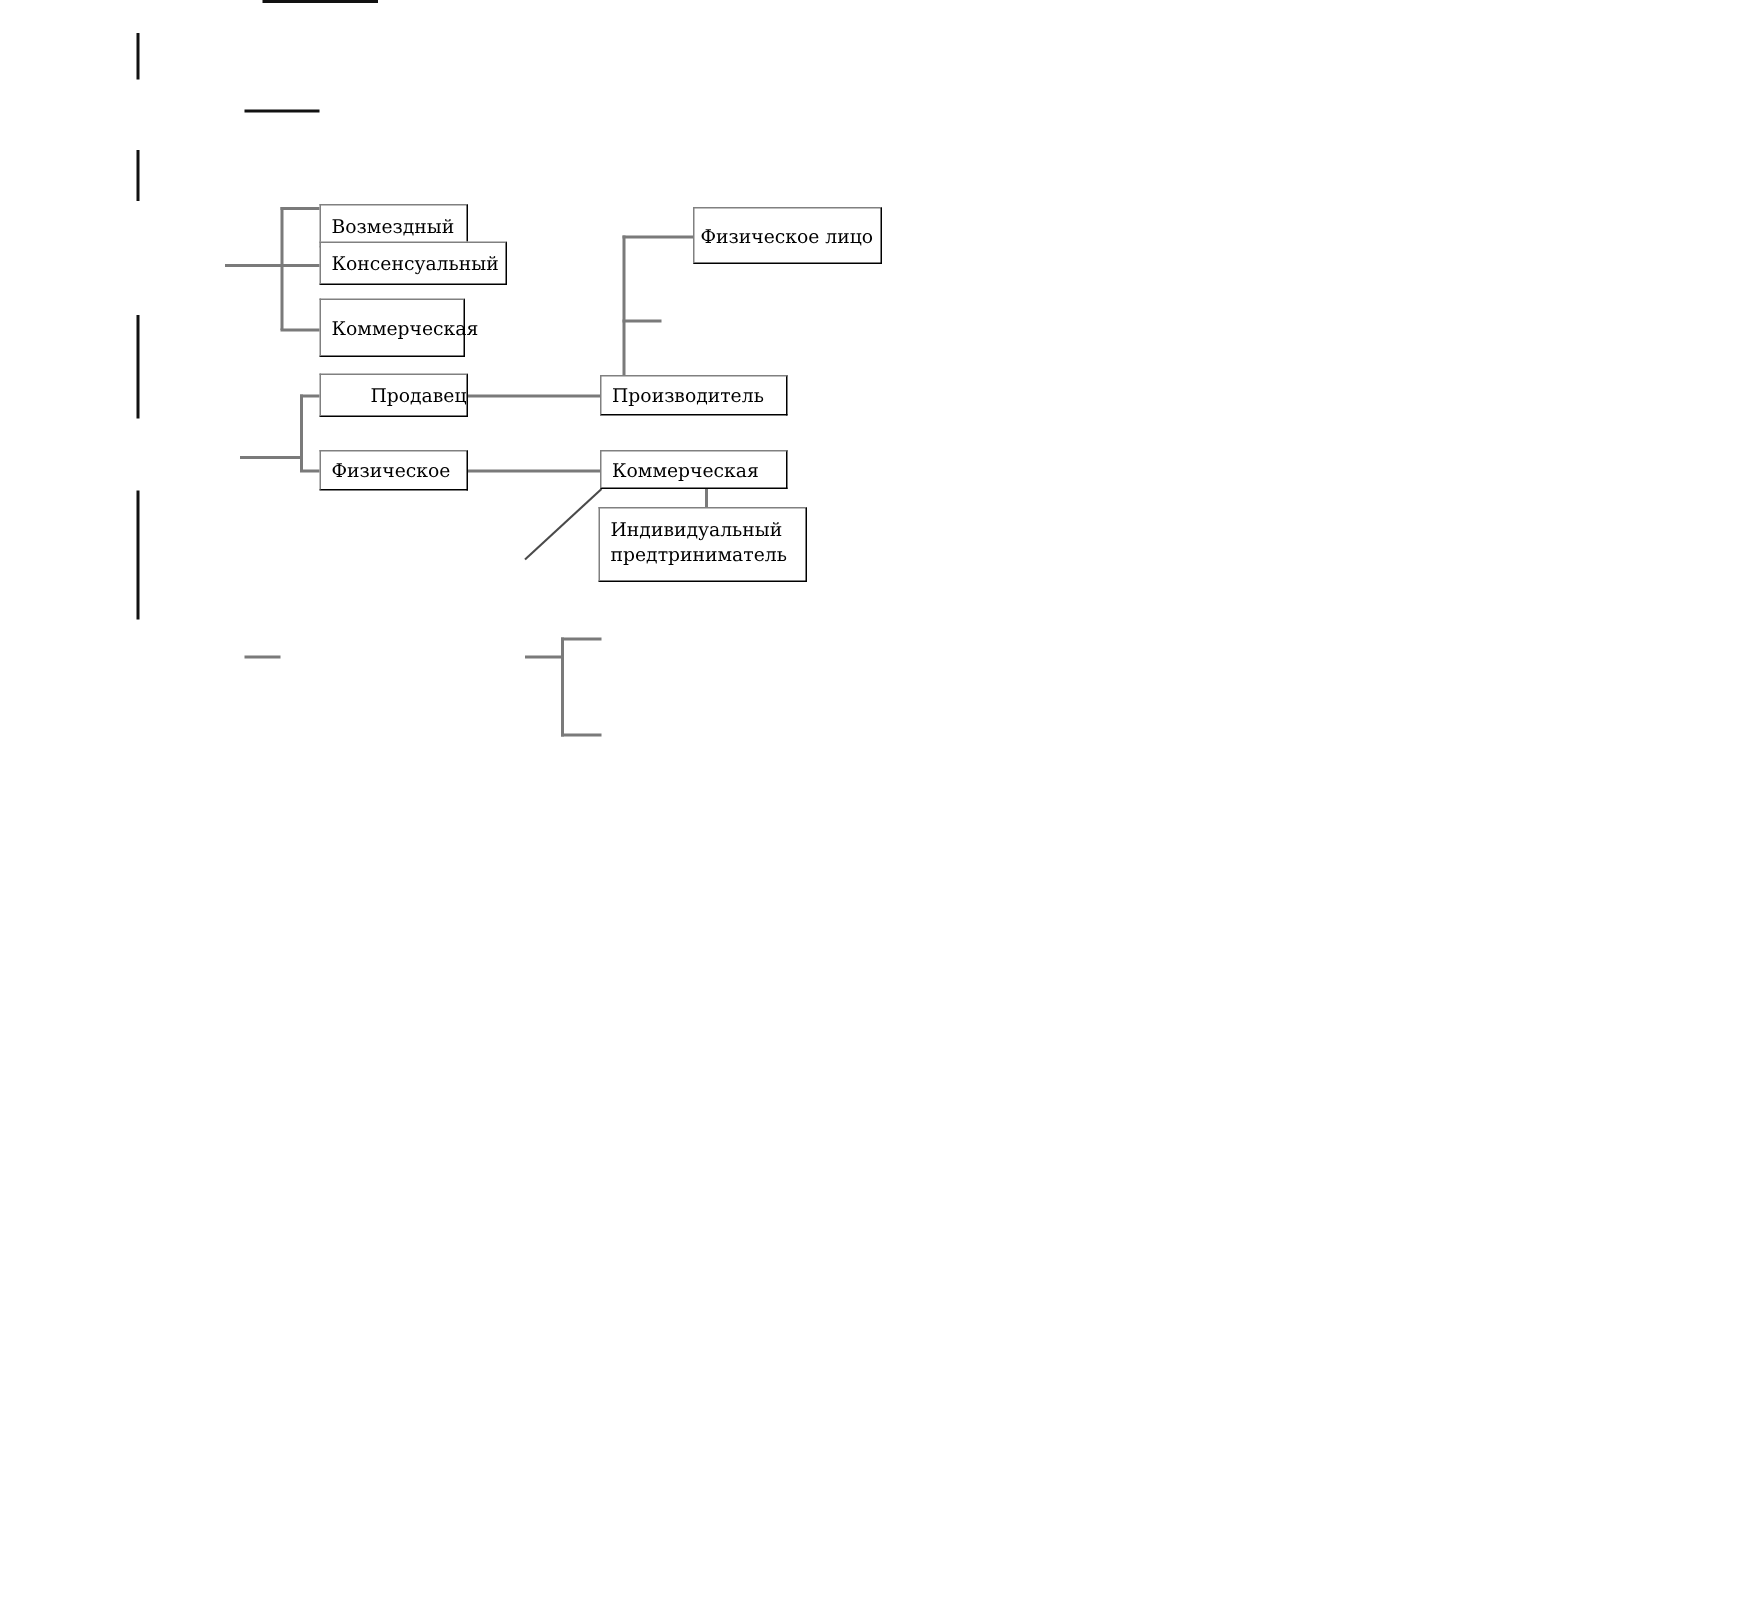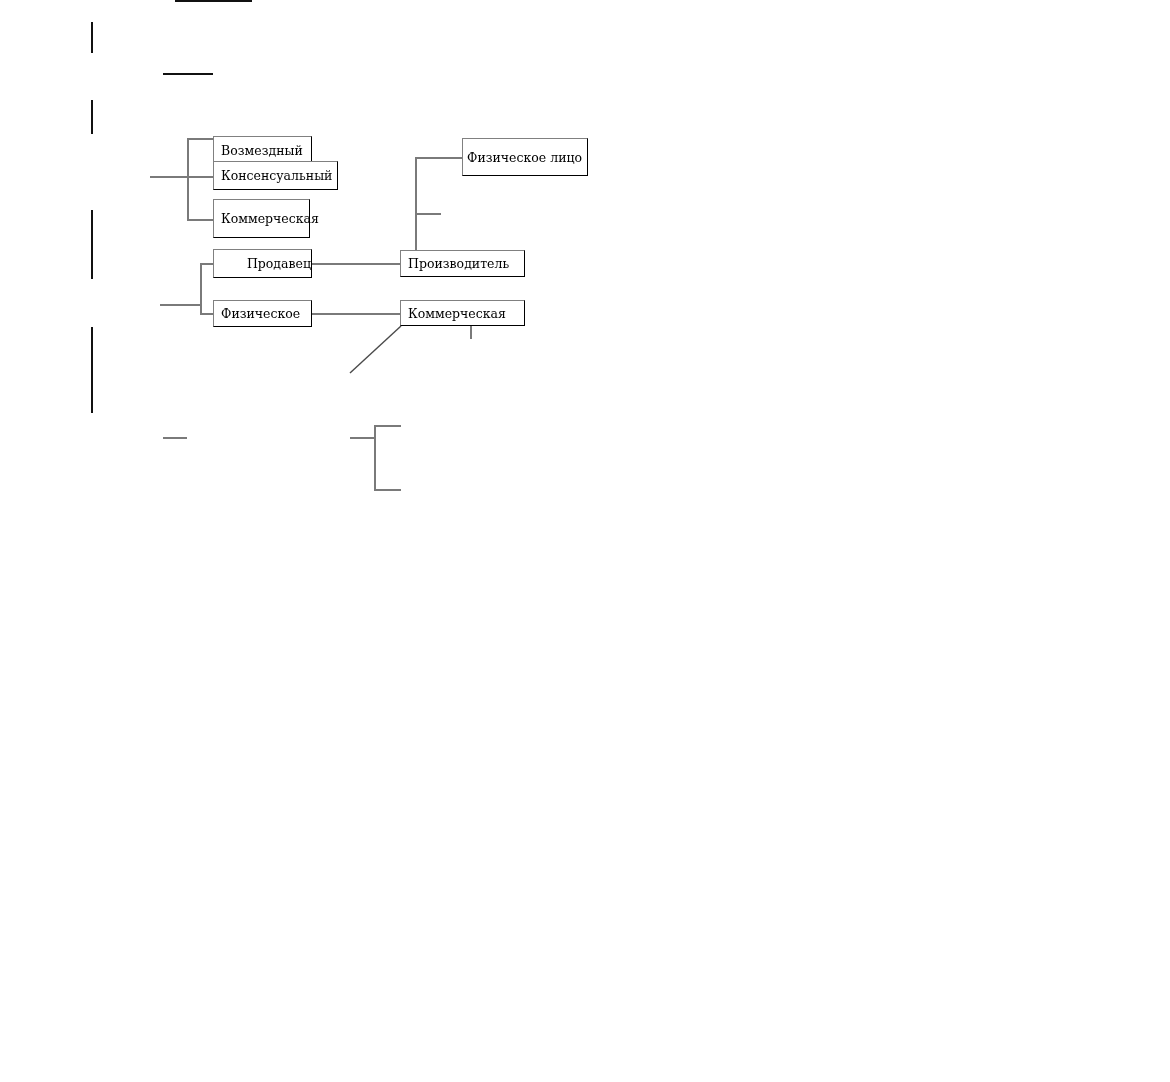--- a/index.html
+++ b/index.html
@@ -137,14 +137,18 @@
   </div>
 
   <div class="node-box" style="left:400px; top:250px; width:125px; height:27px;">
     <span class="node-label">Производитель</span>
   </div>
 
   <div class="node-box" style="left:400px; top:300px; width:125px; height:26px;">
     <span class="node-label">Коммерческая</span>
   </div>
 
+  <div class="node-box multiline" style="left:399px; top:338px; width:139px; height:50px;">
+    <span class="node-label">Индивидуальный
+предтриниматель</span>
+  </div>
 
 </div>
 
 </body></html>

